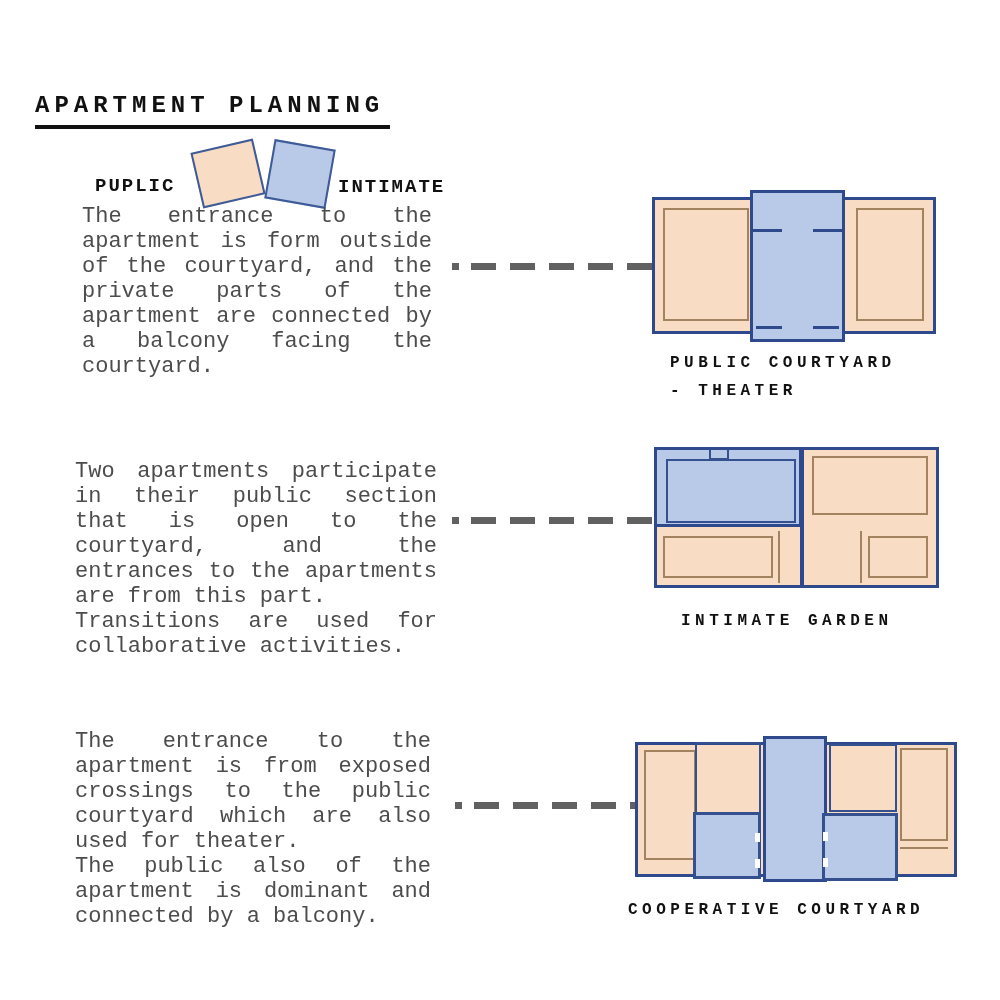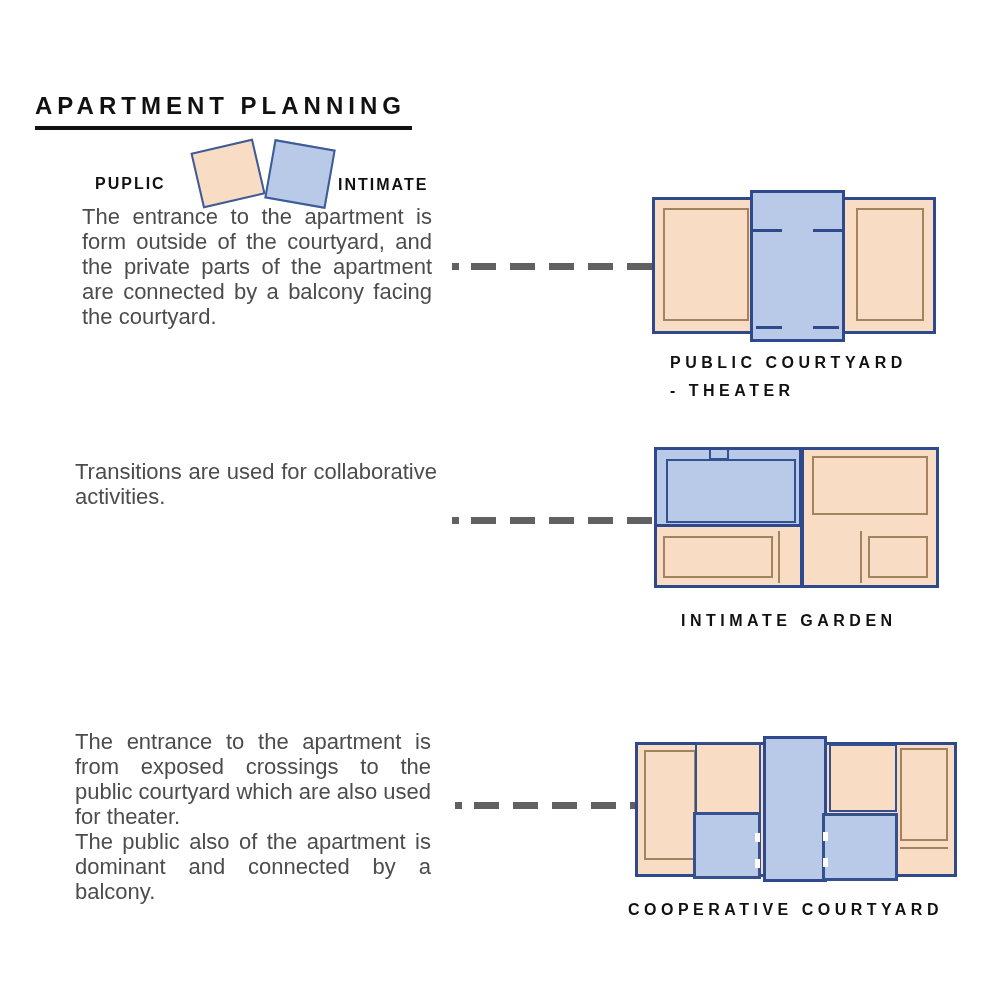--- a/index.html
+++ b/index.html
@@ -8,34 +8,34 @@
     --plan-border:#2e4a8c;
     --inner-navy:#35508f;
     --room-line:#a3835f;
     --dash:#616161;
     --text:#4c4c4c;
     --ink:#111111;
   }
   html,body{margin:0;padding:0;background:#fff;}
   #canvas{
     position:relative;width:1000px;height:1000px;background:#ffffff;overflow:hidden;
-    font-family:Liberation Sans, sans-serif;
+    font-family:Liberation Mono, monospace;
   }
   .abs{position:absolute;}
 
   
   .main-title{
     left:35px;top:92px;
     font-size:24px;font-weight:bold;letter-spacing:5px;color:var(--ink);
     border-bottom:4px solid var(--ink);padding:0 6px 6px 0;white-space:nowrap;
   }
 
   
   .legend-label{
-    font-size:16px;font-weight:bold;letter-spacing:2px;color:var(--ink);white-space:nowrap;
+    font-size:19px;font-weight:bold;letter-spacing:2px;color:var(--ink);white-space:nowrap;
   }
   .swatch{border:2px solid #3d5a99;}
   .swatch.public{left:196px;top:145px;width:60px;height:53px;background:var(--public-fill);transform:rotate(-13deg);}
   .swatch.private{left:269px;top:144px;width:58px;height:56px;background:var(--private-fill);transform:rotate(10deg);}
 
   
   .desc{
     color:var(--text);font-size:22px;line-height:25px;text-align:justify;
   }
   .desc p{margin:0;}
@@ -139,20 +139,21 @@
       <i class="stub bR"></i>
     </div>
   </div>
 
   <div class="abs plan-label" style="left:670px;top:349px;">
     <div>PUBLIC COURTYARD</div>
     <div>- THEATER</div>
   </div>
 
   <div class="abs desc" style="left:75px;top:459px;width:362px;">
+    <p>Two apartments participate in their public section that is open to the courtyard, and the entrances to the apartments are from this part.</p>
     <p>Transitions are used for collaborative activities.</p>
   </div>
 
   <div class="abs connector" style="left:452px;top:516px;width:200px;">
     <span class="dot"></span>
     <span class="dashes"></span>
   </div>
 
   <div class="plan plan2">
     <div class="base outer"></div>

